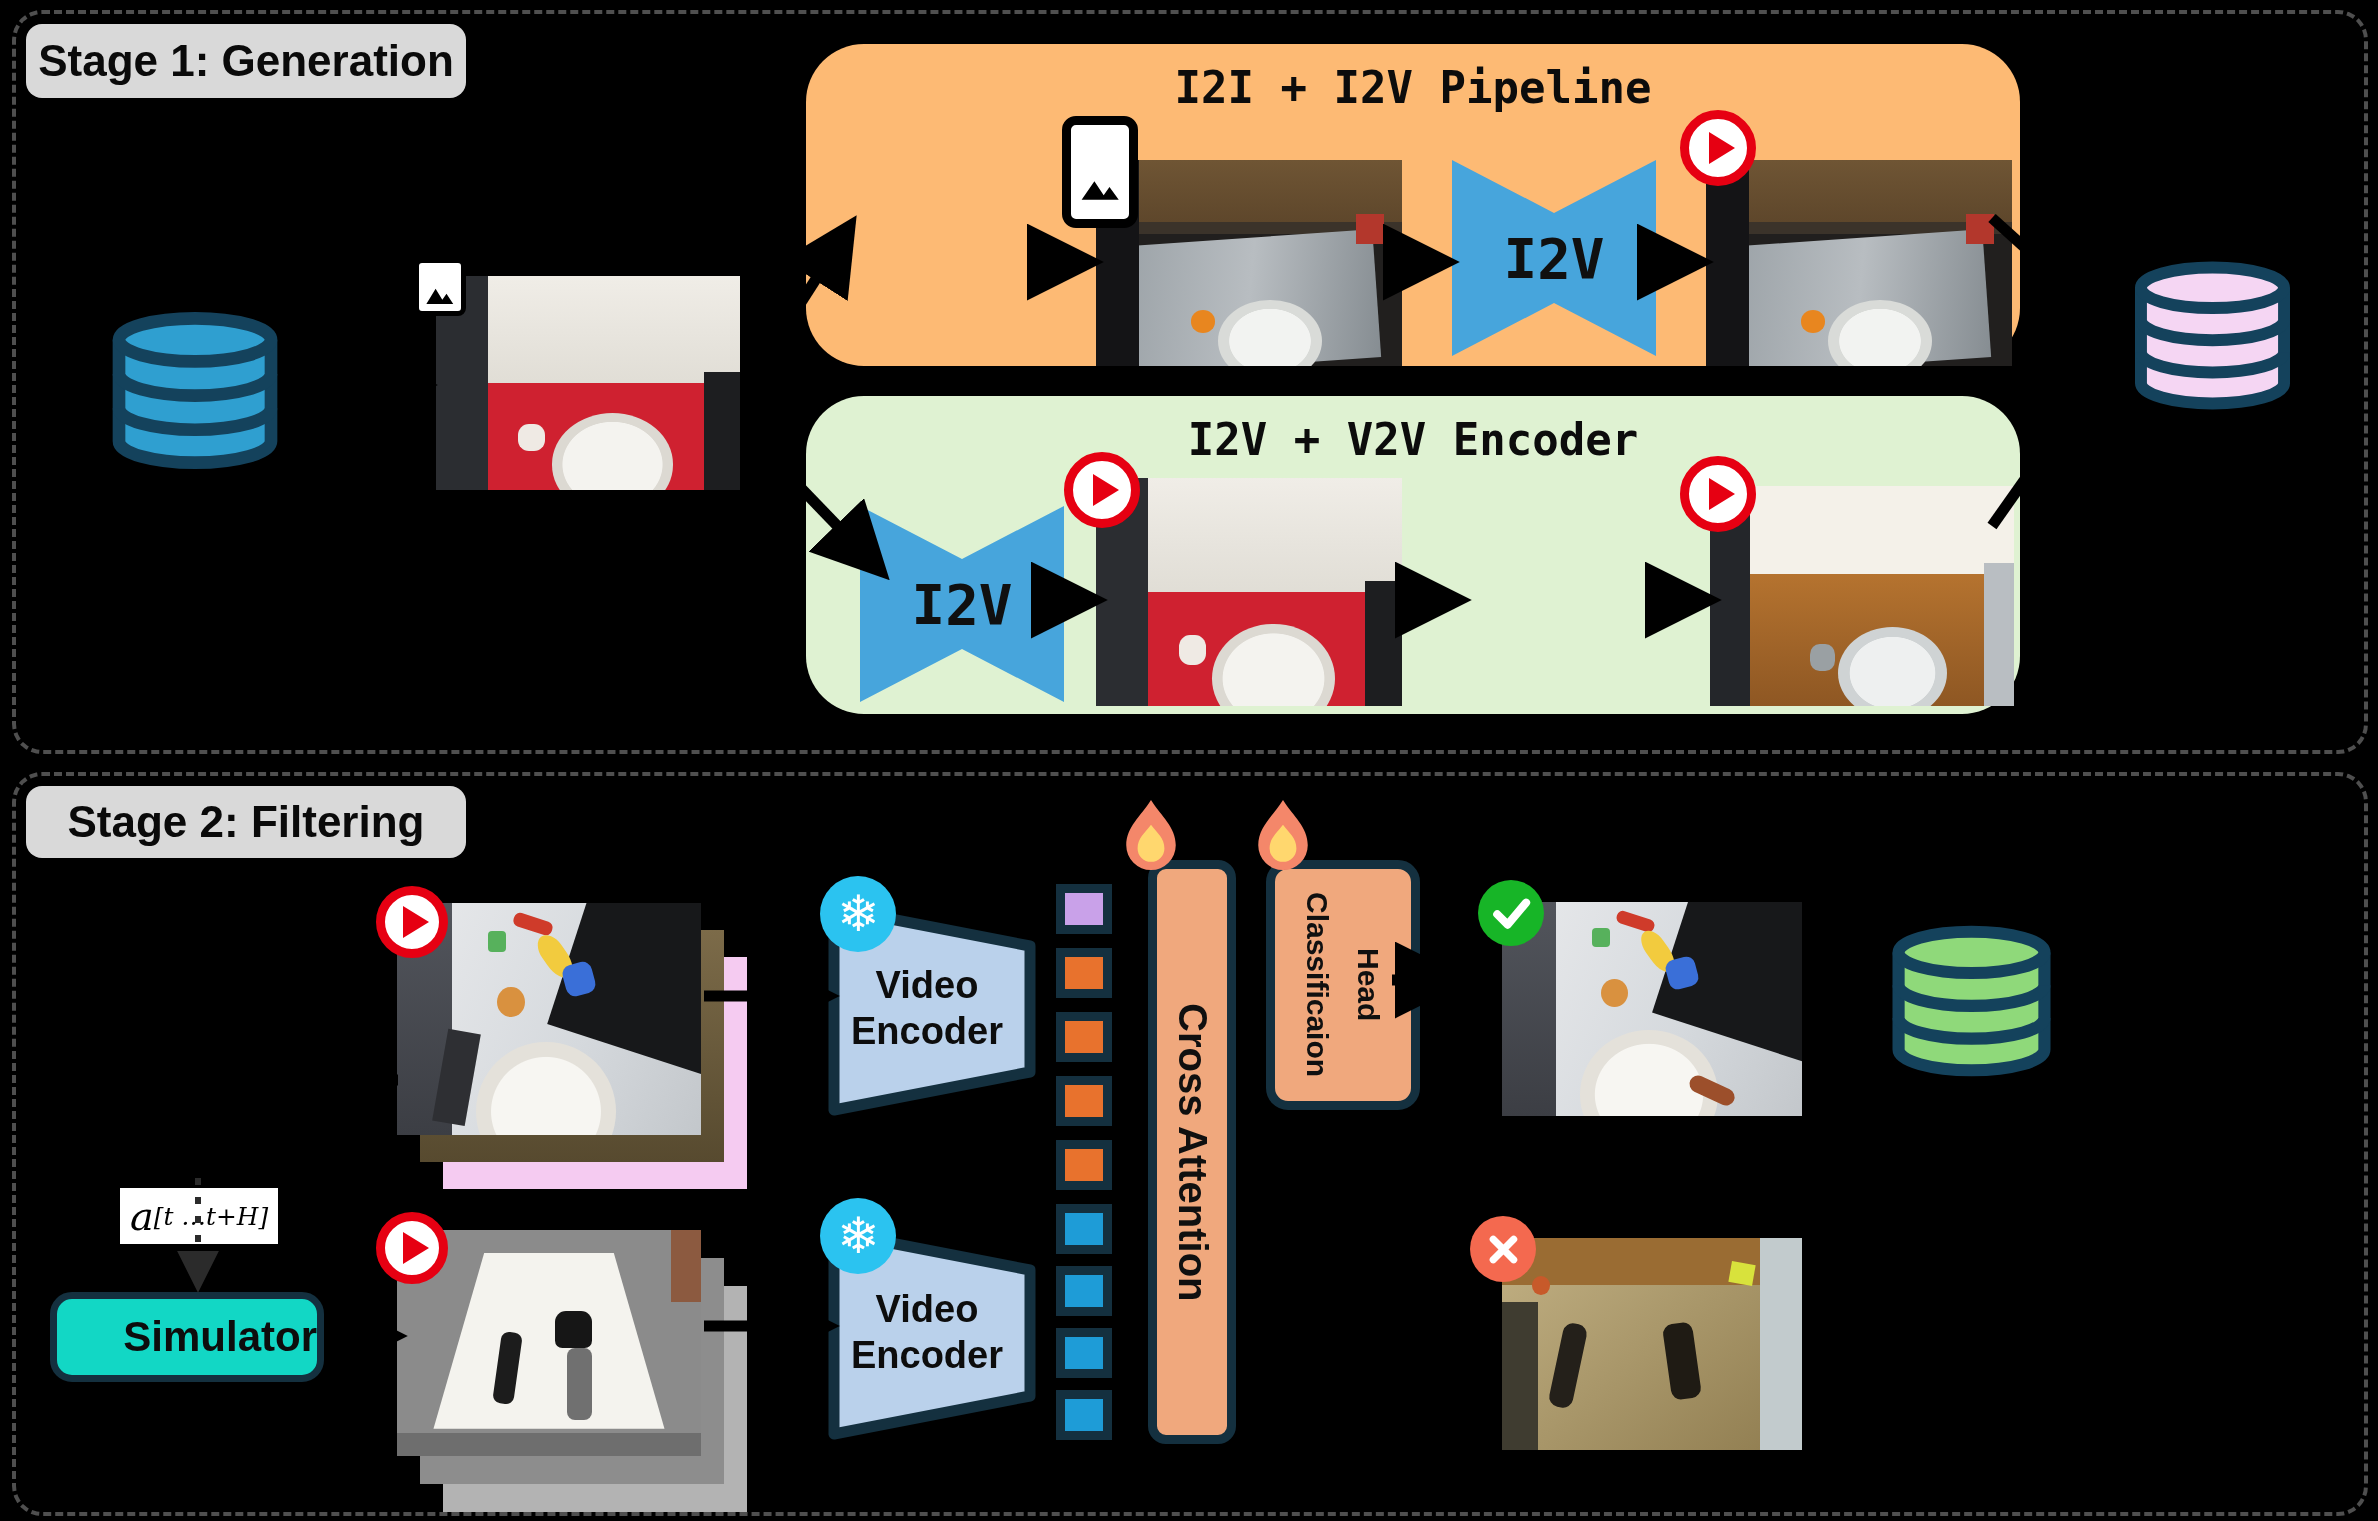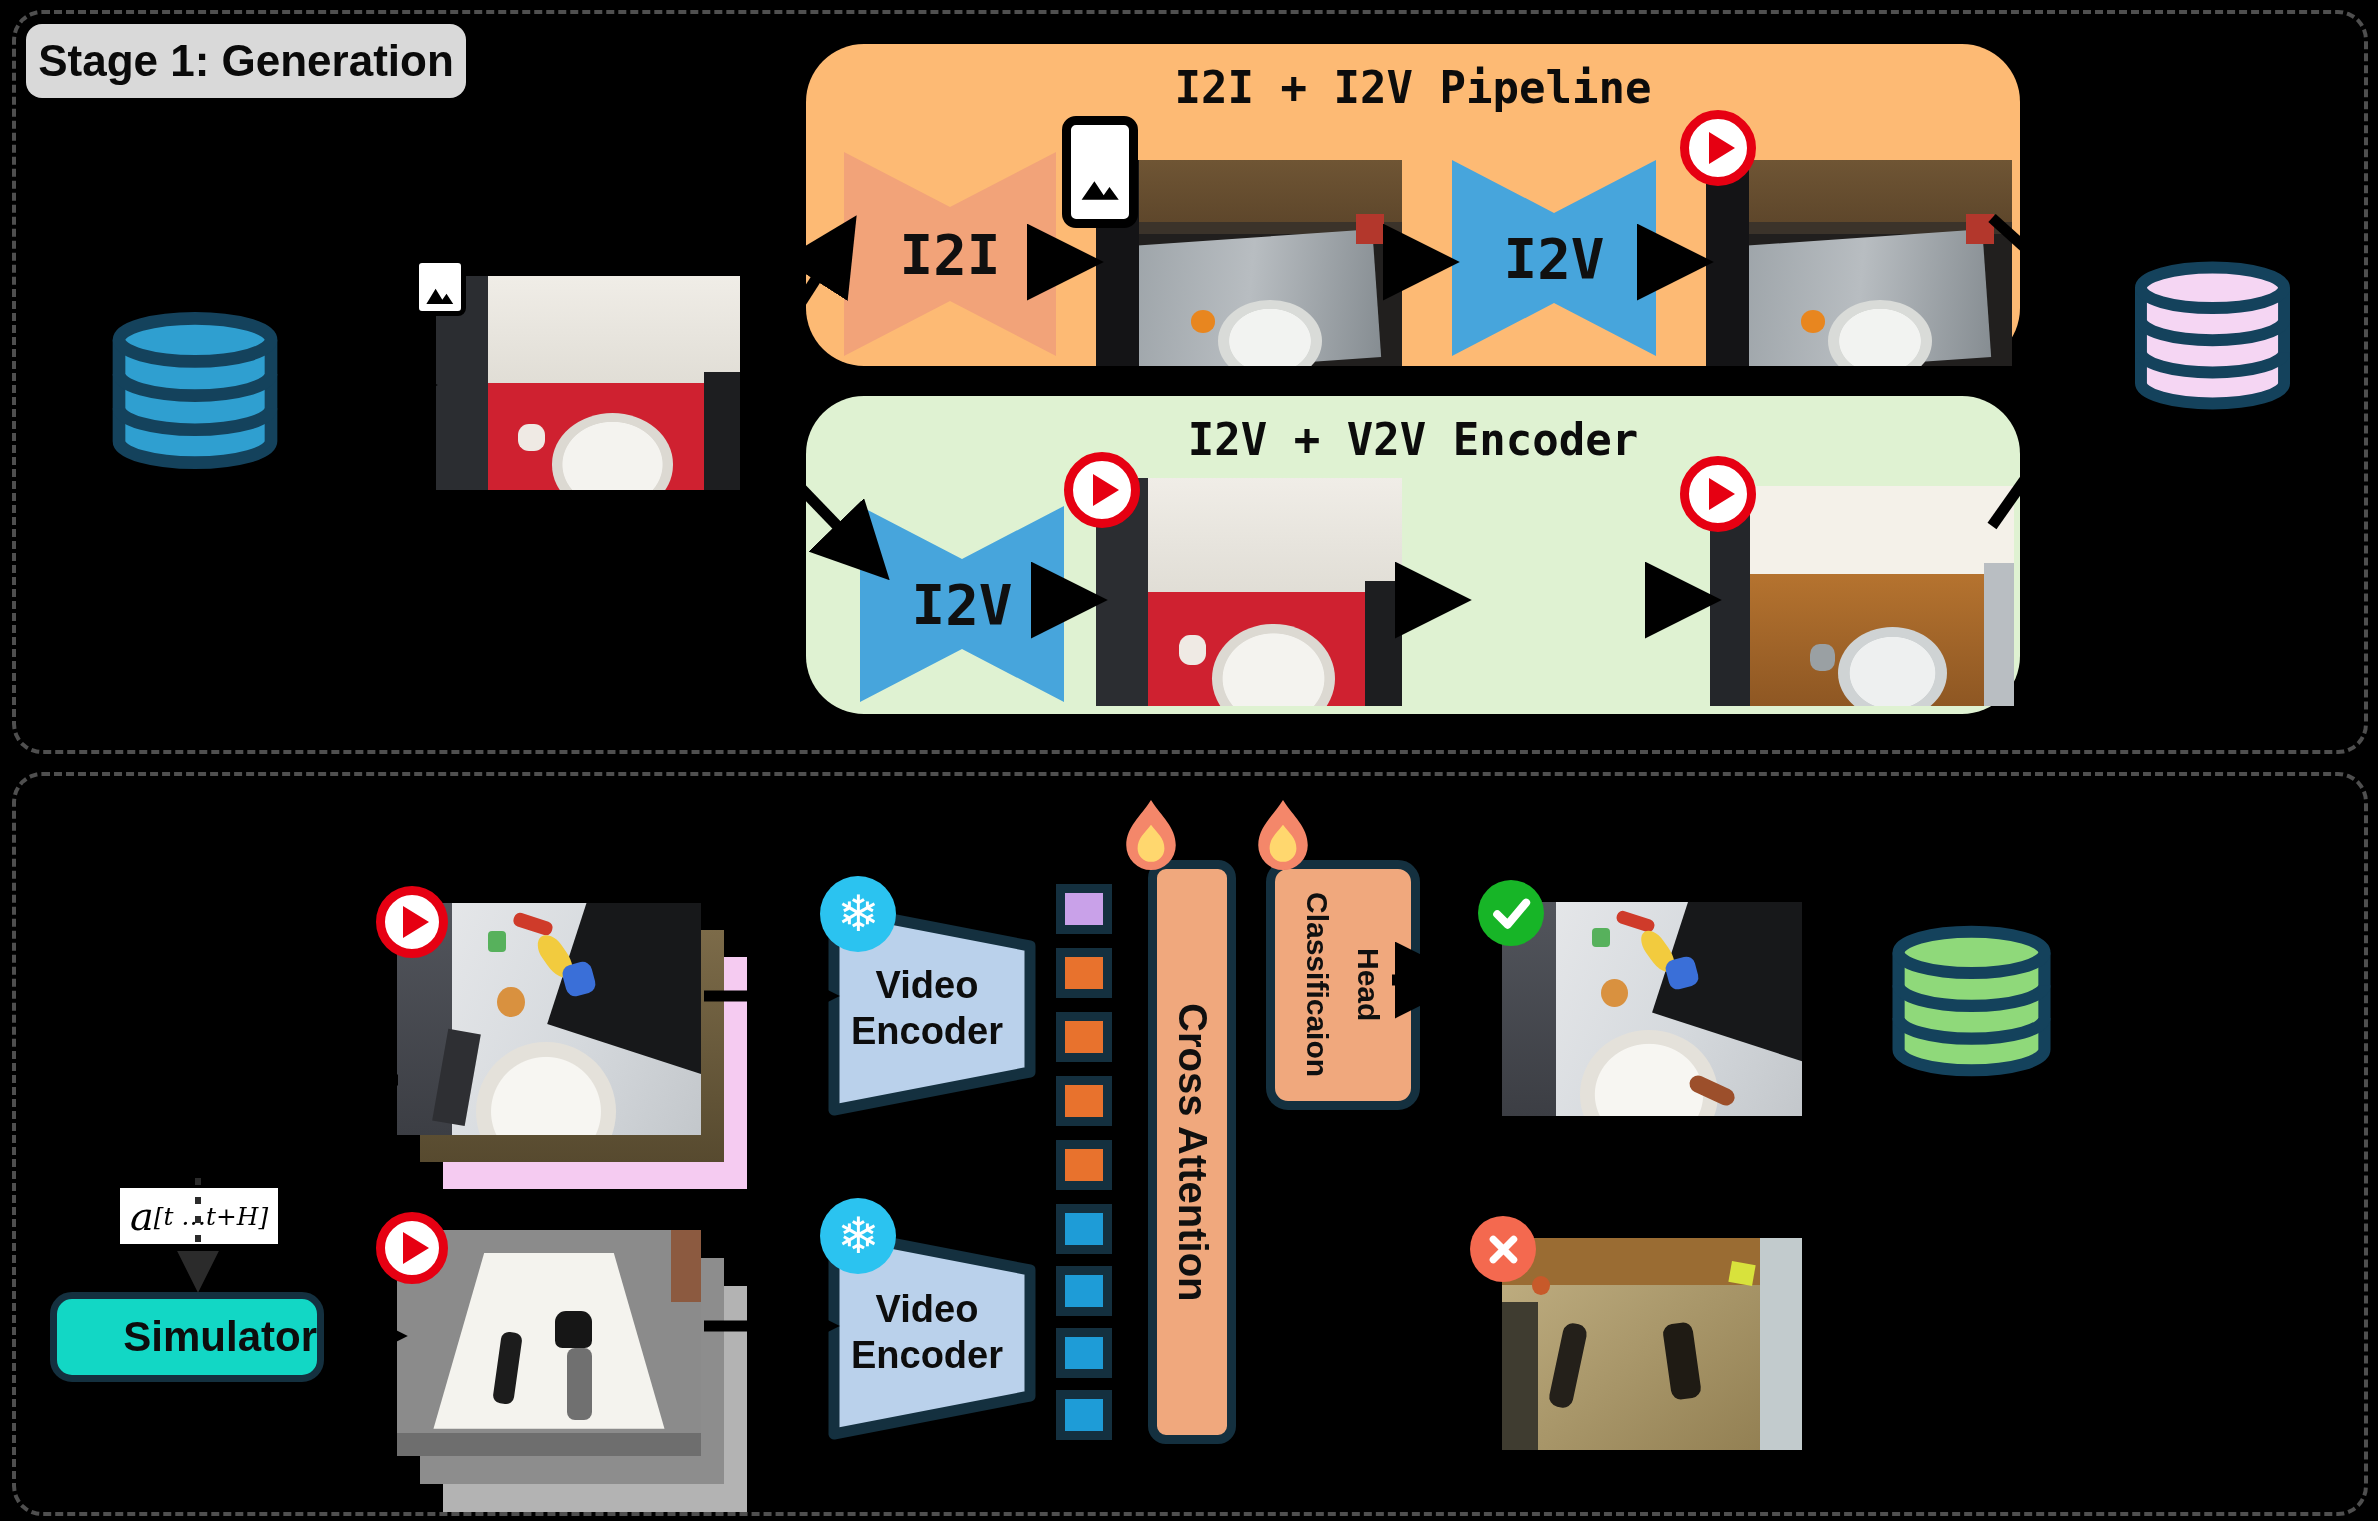--- a/index.html
+++ b/index.html
@@ -78,23 +78,20 @@
     <div style="bottom:0;left:0;width:100%;height:50%;background:#cf2130;"></div>
     <div style="left:0;top:0;width:17%;height:100%;background:#2b2d31;"></div>
     <div style="right:0;top:45%;width:12%;height:55%;background:#1d1e20;"></div>
     <div style="left:38%;bottom:-12%;width:40%;height:48%;border-radius:50%;background:radial-gradient(ellipse,#f4f3ef 0 58%,#dcd9d2 59% 100%);"></div>
     <div style="left:27%;bottom:18%;width:9%;height:13%;background:#efeae4;border-radius:40%;"></div>
   </div>
 
   <div class="pipeline" style="left:806px;top:44px;width:1214px;height:322px;background:#fdba74;">
     <div class="pipeline-title">I2I + I2V Pipeline</div>
   </div>
-  <div class="bowtie" style="left:844px;top:152px;width:212px;height:204px;background:#f2a379;">
-    <span>I2I</span>
-  </div>
   <div class="imgbadge" style="left:1062px;top:116px;width:76px;height:112px;border-width:9px;border-radius:14px;">
     <svg viewBox="0 0 40 40">
         <polygon points="4,32 15,16 23,28 28,21 36,32" fill="#000"></polygon>
       </svg>
   </div>
   <div class="scene" style="left:1096px;top:160px;width:306px;height:206px;">
     <div style="inset:0;background:#211f1e;"></div>
     <div style="top:0;width:100%;height:34%;background:linear-gradient(#6f5534,#5c452a);"></div>
     <div style="top:30%;width:100%;height:6%;background:#3b332a;"></div>
     <div style="left:8%;top:38%;width:84%;height:62%;background:linear-gradient(100deg,#9aa1a6,#b8bdc1 50%,#868d92);transform:rotate(-4deg);"></div>
@@ -152,20 +149,23 @@
   <div class="db" style="left:2120px;top:258px;width:185px;height:155px;">
     <svg viewBox="0 0 150 130" width="100%" height="100%">
       <path d="M15 25 V105 A60 17 0 0 0 135 105 V25" fill="#f5d6f3" stroke="#14425c" stroke-width="10" stroke-linejoin="round"></path>
       <ellipse cx="75" cy="25" rx="60" ry="17" fill="#f5d6f3" stroke="#14425c" stroke-width="10"></ellipse>
       <path d="M15 52 A60 17 0 0 0 135 52" fill="none" stroke="#14425c" stroke-width="10"></path>
       <path d="M15 79 A60 17 0 0 0 135 79" fill="none" stroke="#14425c" stroke-width="10"></path>
     </svg>
   </div>
 
   <div class="panel" style="left:12px;top:772px;width:2348px;height:736px;"></div>
+  <div class="stage-label" style="left:26px;top:786px;width:440px;height:72px;">
+    <span>Stage 2: Filtering</span>
+  </div>
 
   <div class="act" style="left:120px;top:1188px;width:158px;height:56px;">
     <span>a</span>
       <sub>[t …t+H]</sub>
   </div>
   <div class="roundbox simu" style="left:50px;top:1292px;width:274px;height:90px;">
     <span>Simulator</span>
   </div>
 
   <div class="layer" style="left:443px;top:957px;width:304px;height:232px;background:#f5cbf1;"></div>

